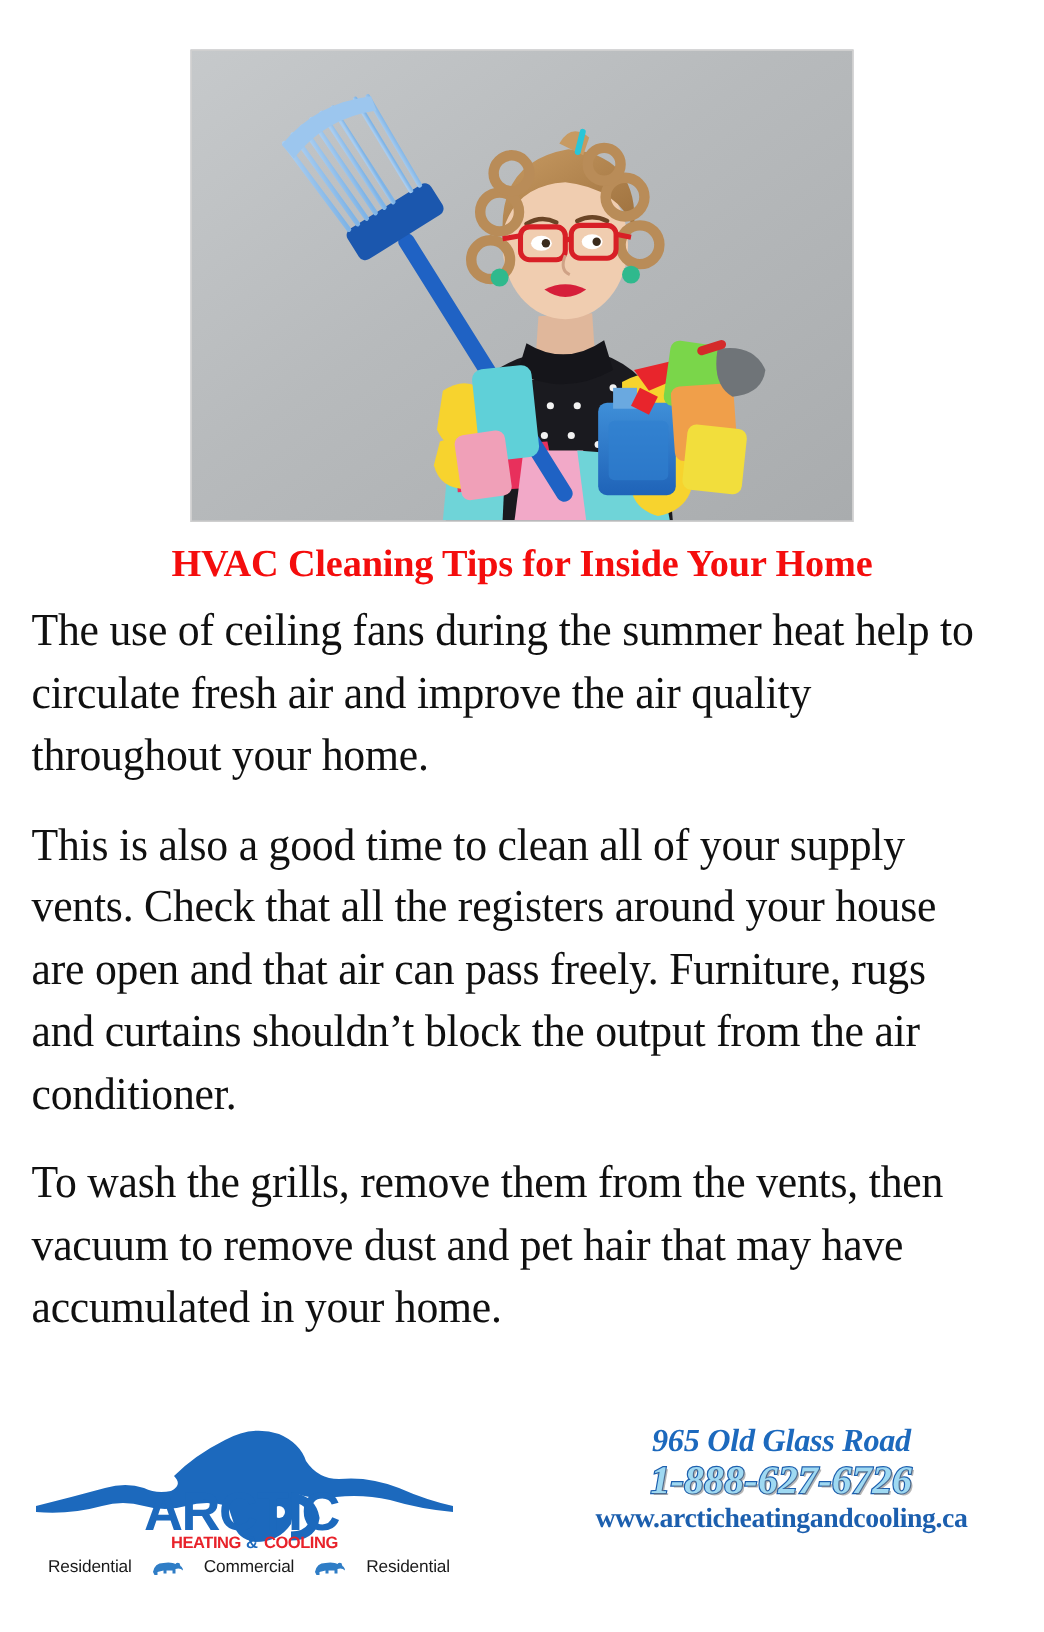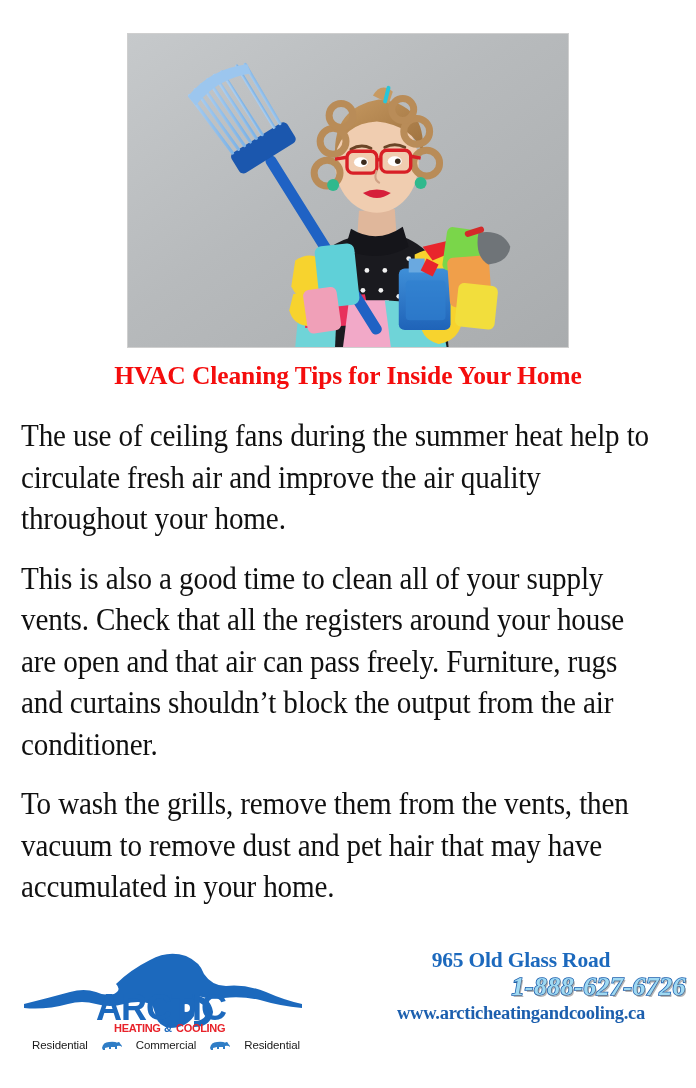--- a/index.html
+++ b/index.html
@@ -47,21 +47,20 @@
     line-height: 1.1;
     white-space: nowrap;
   }
 
   
   .body-copy {
     position: absolute;
     left: 21px;
     top: 400px;
     width: 658px;
-    margin-top: 16px;
   }
   .para {
     color: #101010;
     font-family: "Liberation Serif", "DejaVu Serif", serif;
     font-size: 30.5px;
     line-height: 41.5px;
     letter-spacing: -0.15px;
     text-align: left;
     margin-bottom: 18px;
     transform: scaleX(0.955);
@@ -111,41 +110,41 @@
   .contact-block {
     position: absolute;
     left: 356px;
     top: 18px;
     width: 330px;
     text-align: center;
   }
   .contact-line {
     font-family: "Liberation Serif", "DejaVu Serif", serif;
     font-weight: bold;
+    font-style: italic;
     color: #1c69bd;
     letter-spacing: -0.2px;
     white-space: nowrap;
   }
   .addr1 { font-size: 21.5px; line-height: 24px; }
   .addr2 { font-size: 21.5px; line-height: 25px; }
 
   .phone-line {
     position: relative;
     font-family: "Liberation Serif", "DejaVu Serif", serif;
     font-weight: bold;
     font-style: italic;
     font-size: 26px;
     line-height: 30px;
     letter-spacing: 0.4px;
     color: #9fd9f2;
     -webkit-text-stroke: 1.6px #1c5fae;
     paint-order: stroke fill;
     text-shadow: 1.5px 1.5px 0 rgba(120,120,120,0.55);
     white-space: nowrap;
-    text-align: right;
   }
 
   .web-line {
     font-family: "Liberation Serif", "DejaVu Serif", serif;
     font-weight: bold;
     font-size: 18.5px;
     line-height: 22px;
     color: #1c5fae;
     letter-spacing: -0.25px;
     white-space: nowrap;

